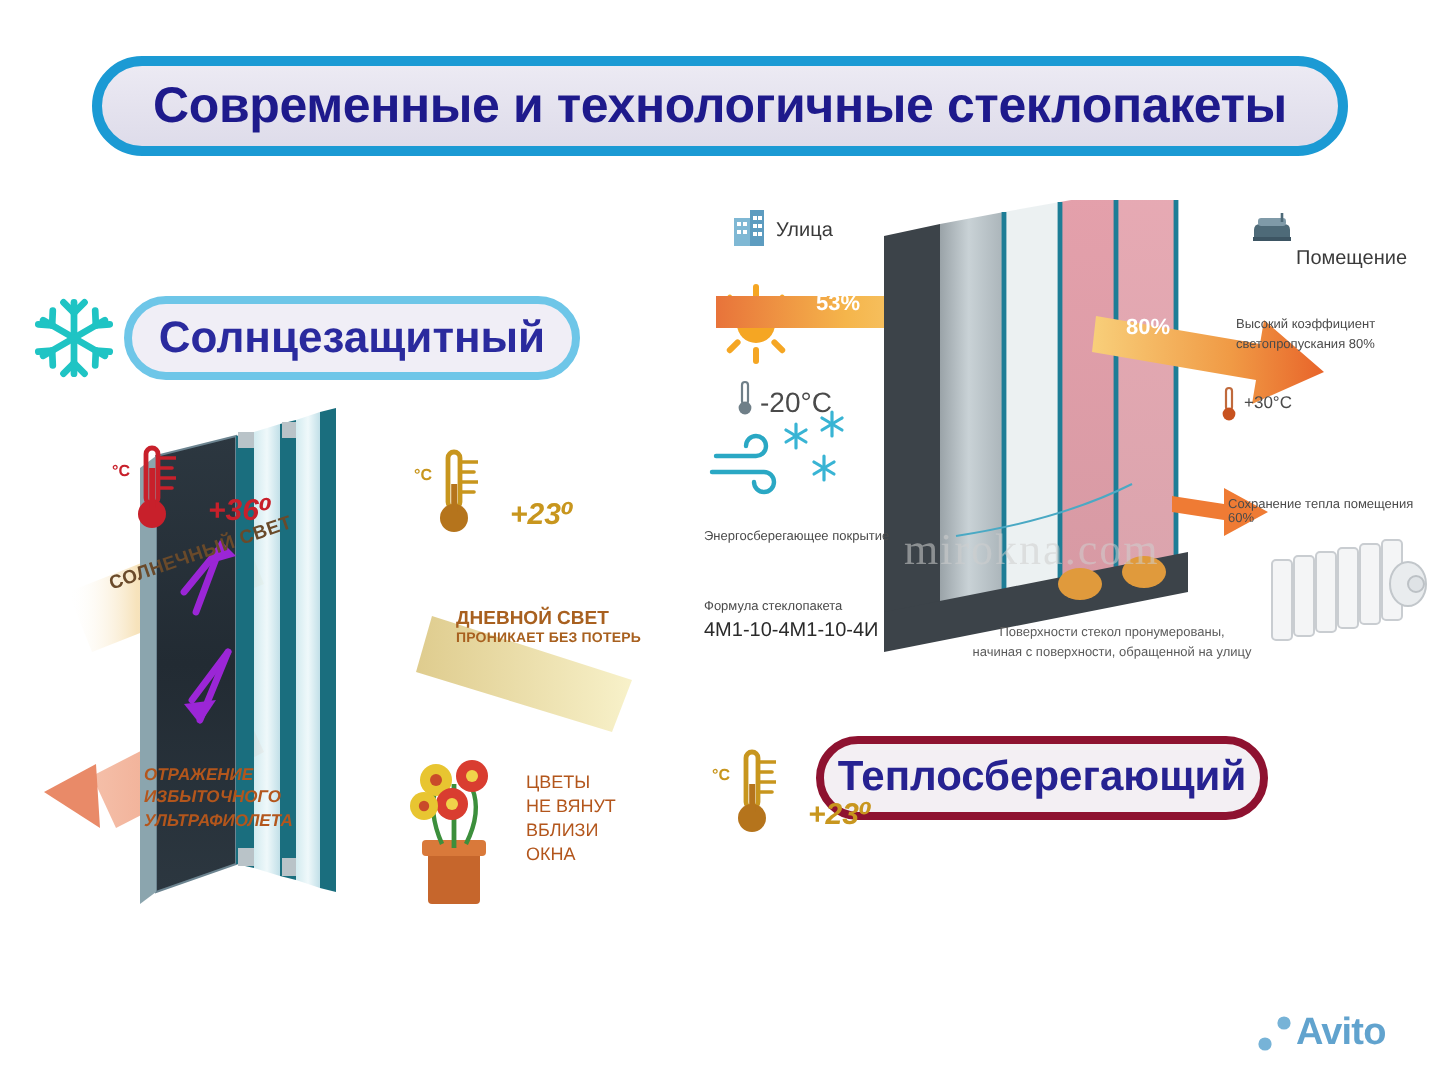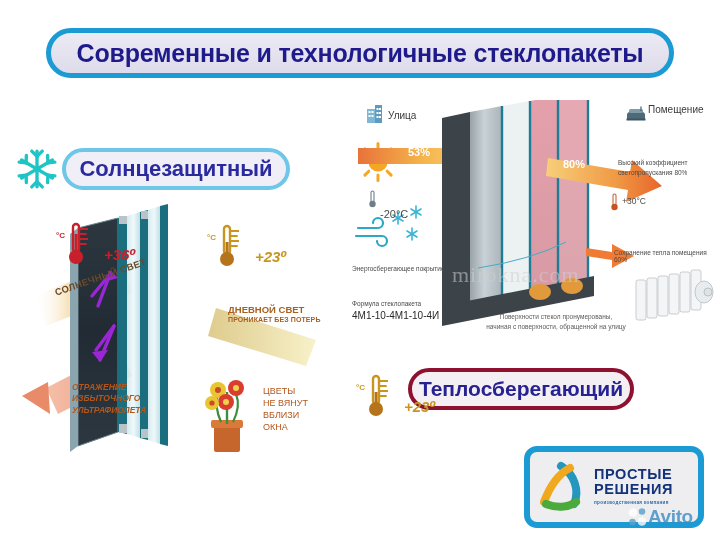--- a/index.html
+++ b/index.html
@@ -56,27 +56,27 @@
     position:absolute;left:72px;top:382px;font-size:8.5px;font-weight:bold;
     color:#b3561c;line-height:1.35;font-style:italic;white-space:nowrap;
   }
   .lbl-flowers{
     position:absolute;left:263px;top:385px;font-size:9px;font-weight:normal;
     color:#b3561c;line-height:1.35;white-space:nowrap;
   }
 
   
   .r-street{position:absolute;left:388px;top:110px;font-size:10px;color:#3a3a3a;}
-  .r-room{position:absolute;left:648px;top:104px;font-size:10px;color:#3a3a3a;text-align:right;}
+  .r-room{position:absolute;left:648px;top:124px;font-size:10px;color:#3a3a3a;text-align:right;}
   .icon-building{position:absolute;left:366px;top:104px;width:18px;height:20px;}
   .icon-sofa{position:absolute;left:626px;top:106px;width:20px;height:16px;}
   .sun-icon{position:absolute;left:358px;top:142px;width:40px;height:40px;}
   .pct100{position:absolute;left:408px;top:146px;font-size:11px;font-weight:bold;color:#fff;}
   .pct80{position:absolute;left:563px;top:158px;font-size:11px;font-weight:bold;color:#fff;}
-  .r-temp-out{position:absolute;left:380px;top:193px;font-size:11px;color:#4a4a4a;margin-top:15px;}
+  .r-temp-out{position:absolute;left:380px;top:193px;font-size:14px;color:#4a4a4a;}
   .r-temp-in{position:absolute;left:622px;top:196px;font-size:8.5px;color:#4a4a4a;}
   .r-coef{position:absolute;left:618px;top:158px;font-size:6.5px;color:#4a4a4a;line-height:1.5;width:96px;}
   .r-save{position:absolute;left:614px;top:249px;font-size:6.5px;color:#4a4a4a;width:104px;}
   .r-coating{position:absolute;left:352px;top:265px;font-size:6.5px;color:#4a4a4a;}
   .r-formula-cap{position:absolute;left:352px;top:300px;font-size:6.5px;color:#4a4a4a;}
   .r-formula-val{position:absolute;left:352px;top:310px;font-size:10px;color:#2a2a2a;text-align:right;}
   .r-surface{position:absolute;left:468px;top:312px;font-size:6.5px;color:#5a5a5a;
              line-height:1.55;text-align:center;width:176px;}
 
   .mini-thermo-r{position:absolute;width:9px;height:18px;}
@@ -426,32 +426,20 @@
       <g stroke="#c8961e" stroke-width="1.8" stroke-linecap="round">
         <line x1="14" y1="7" x2="22" y2="7"></line>
           <line x1="14" y1="12" x2="20" y2="12"></line>
         <line x1="14" y1="17" x2="22" y2="17"></line>
           <line x1="14" y1="22" x2="20" y2="22"></line>
       </g>
     </svg>
     <span class="val">+23⁰</span>
   </div>
 
-  <div class="logo-box">
-    <svg width="62" height="62" viewBox="0 0 62 62">
-      <path d="M31,10 C44,18 50,34 44,48" stroke="#2596be" stroke-width="8" fill="none" stroke-linecap="round"></path>
-      <path d="M14,46 C20,30 28,18 40,12" stroke="#f0a81e" stroke-width="8" fill="none" stroke-linecap="round"></path>
-      <path d="M16,48 C26,52 38,52 46,46" stroke="#4aaa3c" stroke-width="8" fill="none" stroke-linecap="round"></path>
-    </svg>
-    <div class="logo-txt">
-      <div class="logo-l1">ПРОСТЫЕ</div>
-      <div class="logo-l2">РЕШЕНИЯ</div>
-      <div class="logo-sub">производственная компания</div>
-    </div>
-  </div>
 
   <div class="avito">
     <svg width="20" height="20" viewBox="0 0 20 20">
       <circle cx="5" cy="5.5" r="4.3" fill="#ffffff" opacity=".95"></circle>
       <circle cx="14" cy="4.5" r="3.3" fill="#5aa3cf"></circle>
       <circle cx="4.5" cy="15" r="3.3" fill="#5aa3cf"></circle>
       <circle cx="14" cy="14.5" r="4.3" fill="#ffffff" opacity=".95"></circle>
     </svg>
     <span class="avito-word">Avito</span>
   </div>

